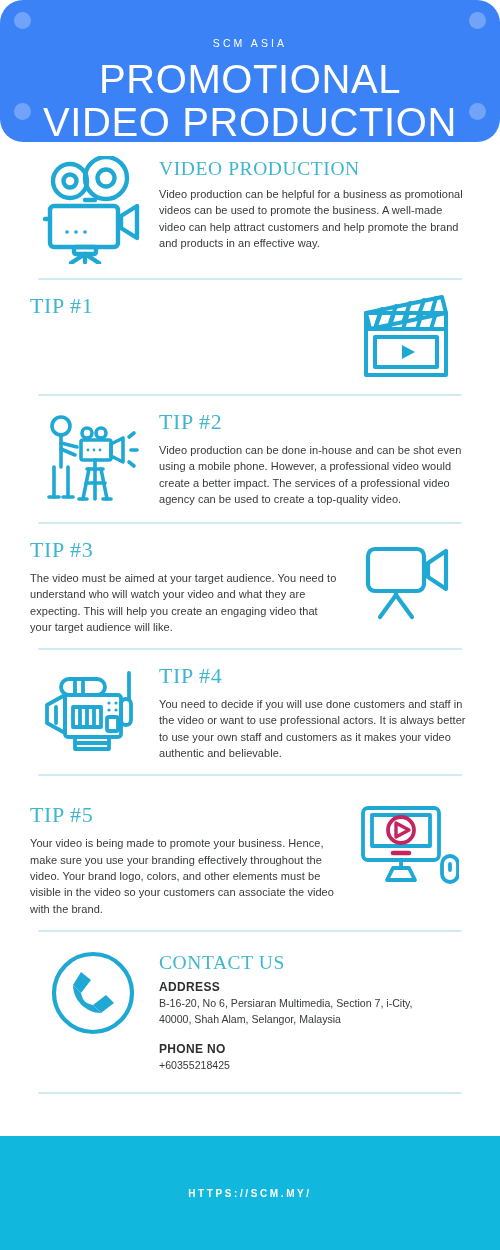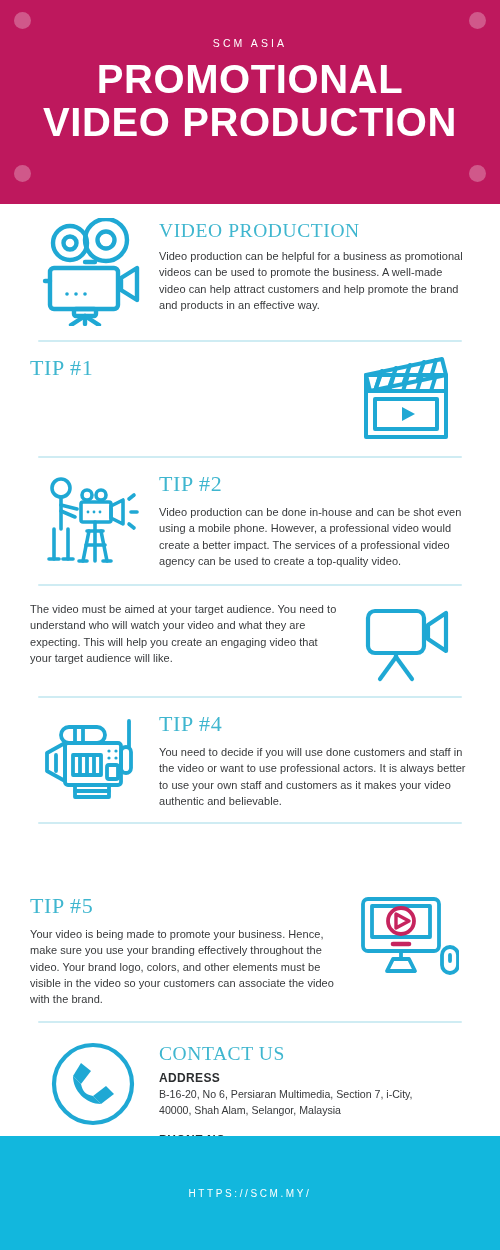--- a/index.html
+++ b/index.html
@@ -19,23 +19,24 @@
     height: 1250px;
     position: relative;
     background: #ffffff;
     box-sizing: border-box;
   }
 
   
   .header {
     position: relative;
     width: 500px;
-    height: 204px;
-    background: #be185d;
+    height: 142px;
+    background: #3b82f6;
     overflow: hidden;
+    border-radius: 23px;
   }
   .dot {
     position: absolute;
     width: 17px;
     height: 17px;
     border-radius: 50%;
     background: rgba(255,255,255,0.28);
   }
   .dot.tl { left: 14px;  top: 12px; }
   .dot.tr { right: 14px; top: 12px; }
@@ -55,21 +56,21 @@
   .title-wrap {
     position: absolute;
     top: 58px;
     left: 0; right: 0;
     text-align: center;
   }
   .title-line {
     color: #ffffff;
     font-size: 40px;
     line-height: 43px;
-    font-weight: 700;
+    font-weight: 400;
     letter-spacing: 0.6px;
     white-space: nowrap;
   }
 
   
   .content {
     position: relative;
     padding: 0;
   }
   .section {
@@ -145,21 +146,21 @@
     height: 114px;
     background: #12B7DD;
     display: flex;
     align-items: center;
     justify-content: center;
   }
   .footer-url {
     color: #ffffff;
     font-size: 10px;
     letter-spacing: 2.6px;
-    font-weight: 400;
+    font-weight: 700;
   }
 
   svg { display: block; }
 </style>
 </head>
 <body>
 
 <div class="page">
 
   <div class="header">
@@ -262,20 +263,21 @@
       </div>
       <div class="sec-text right">
         <p class="heading tip">TIP #2</p>
         <p class="body-text">Video production can be done in-house and can be shot even using a mobile phone. However, a professional video would create a better impact. The services of a professional video agency can be used to create a top-quality video.</p>
       </div>
     </div>
     <div class="divider"></div>
 
     <div class="section" style="padding-top:13px;padding-bottom:13px;">
       <div class="sec-text left">
+        <p class="heading tip">TIP #3</p>
         <p class="body-text">The video must be aimed at your target audience. You need to understand who will watch your video and what they are expecting. This will help you create an engaging video that your target audience will like.</p>
       </div>
       <div class="sec-icon">
         <svg width="96" height="84" viewBox="0 0 96 84" fill="none" stroke="#1FA8D4" stroke-width="4.2" stroke-linecap="round" stroke-linejoin="round">
           <rect x="8" y="12" width="56" height="42" rx="7"></rect>
           <path d="M68 26 L86 14 L86 52 L68 40 Z"></path>
           <line x1="36" y1="54" x2="36" y2="58"></line>
           <line x1="36" y1="58" x2="20" y2="80"></line>
           <line x1="36" y1="58" x2="52" y2="80"></line>
         </svg>
@@ -307,21 +309,21 @@
           <line x1="32" y1="80" x2="66" y2="80"></line>
         </svg>
       </div>
       <div class="sec-text right">
         <p class="heading tip">TIP #4</p>
         <p class="body-text">You need to decide if you will use done customers and staff in the video or want to use professional actors. It is always better to use your own staff and customers as it makes your video authentic and believable.</p>
       </div>
     </div>
     <div class="divider"></div>
 
-    <div class="section" style="padding-top:26px;padding-bottom:13px;margin-top:43px;">
+    <div class="section" style="padding-top:26px;padding-bottom:13px;">
       <div class="sec-text left">
         <p class="heading tip">TIP #5</p>
         <p class="body-text">Your video is being made to promote your business. Hence, make sure you use your branding effectively throughout the video. Your brand logo, colors, and other elements must be visible in the video so your customers can associate the video with the brand.</p>
       </div>
       <div class="sec-icon">
         <svg width="102" height="84" viewBox="0 0 102 84" fill="none" stroke="#1FA8D4" stroke-width="3.8" stroke-linecap="round" stroke-linejoin="round">
           <rect x="6" y="6" width="76" height="52" rx="5"></rect>
           <rect x="15" y="13" width="58" height="31"></rect>
           <circle cx="44" cy="28" r="13" stroke="#C6245E"></circle>
           <path d="M39 21 L52 28 L39 35 Z" stroke="#C6245E" stroke-width="3.4"></path>

